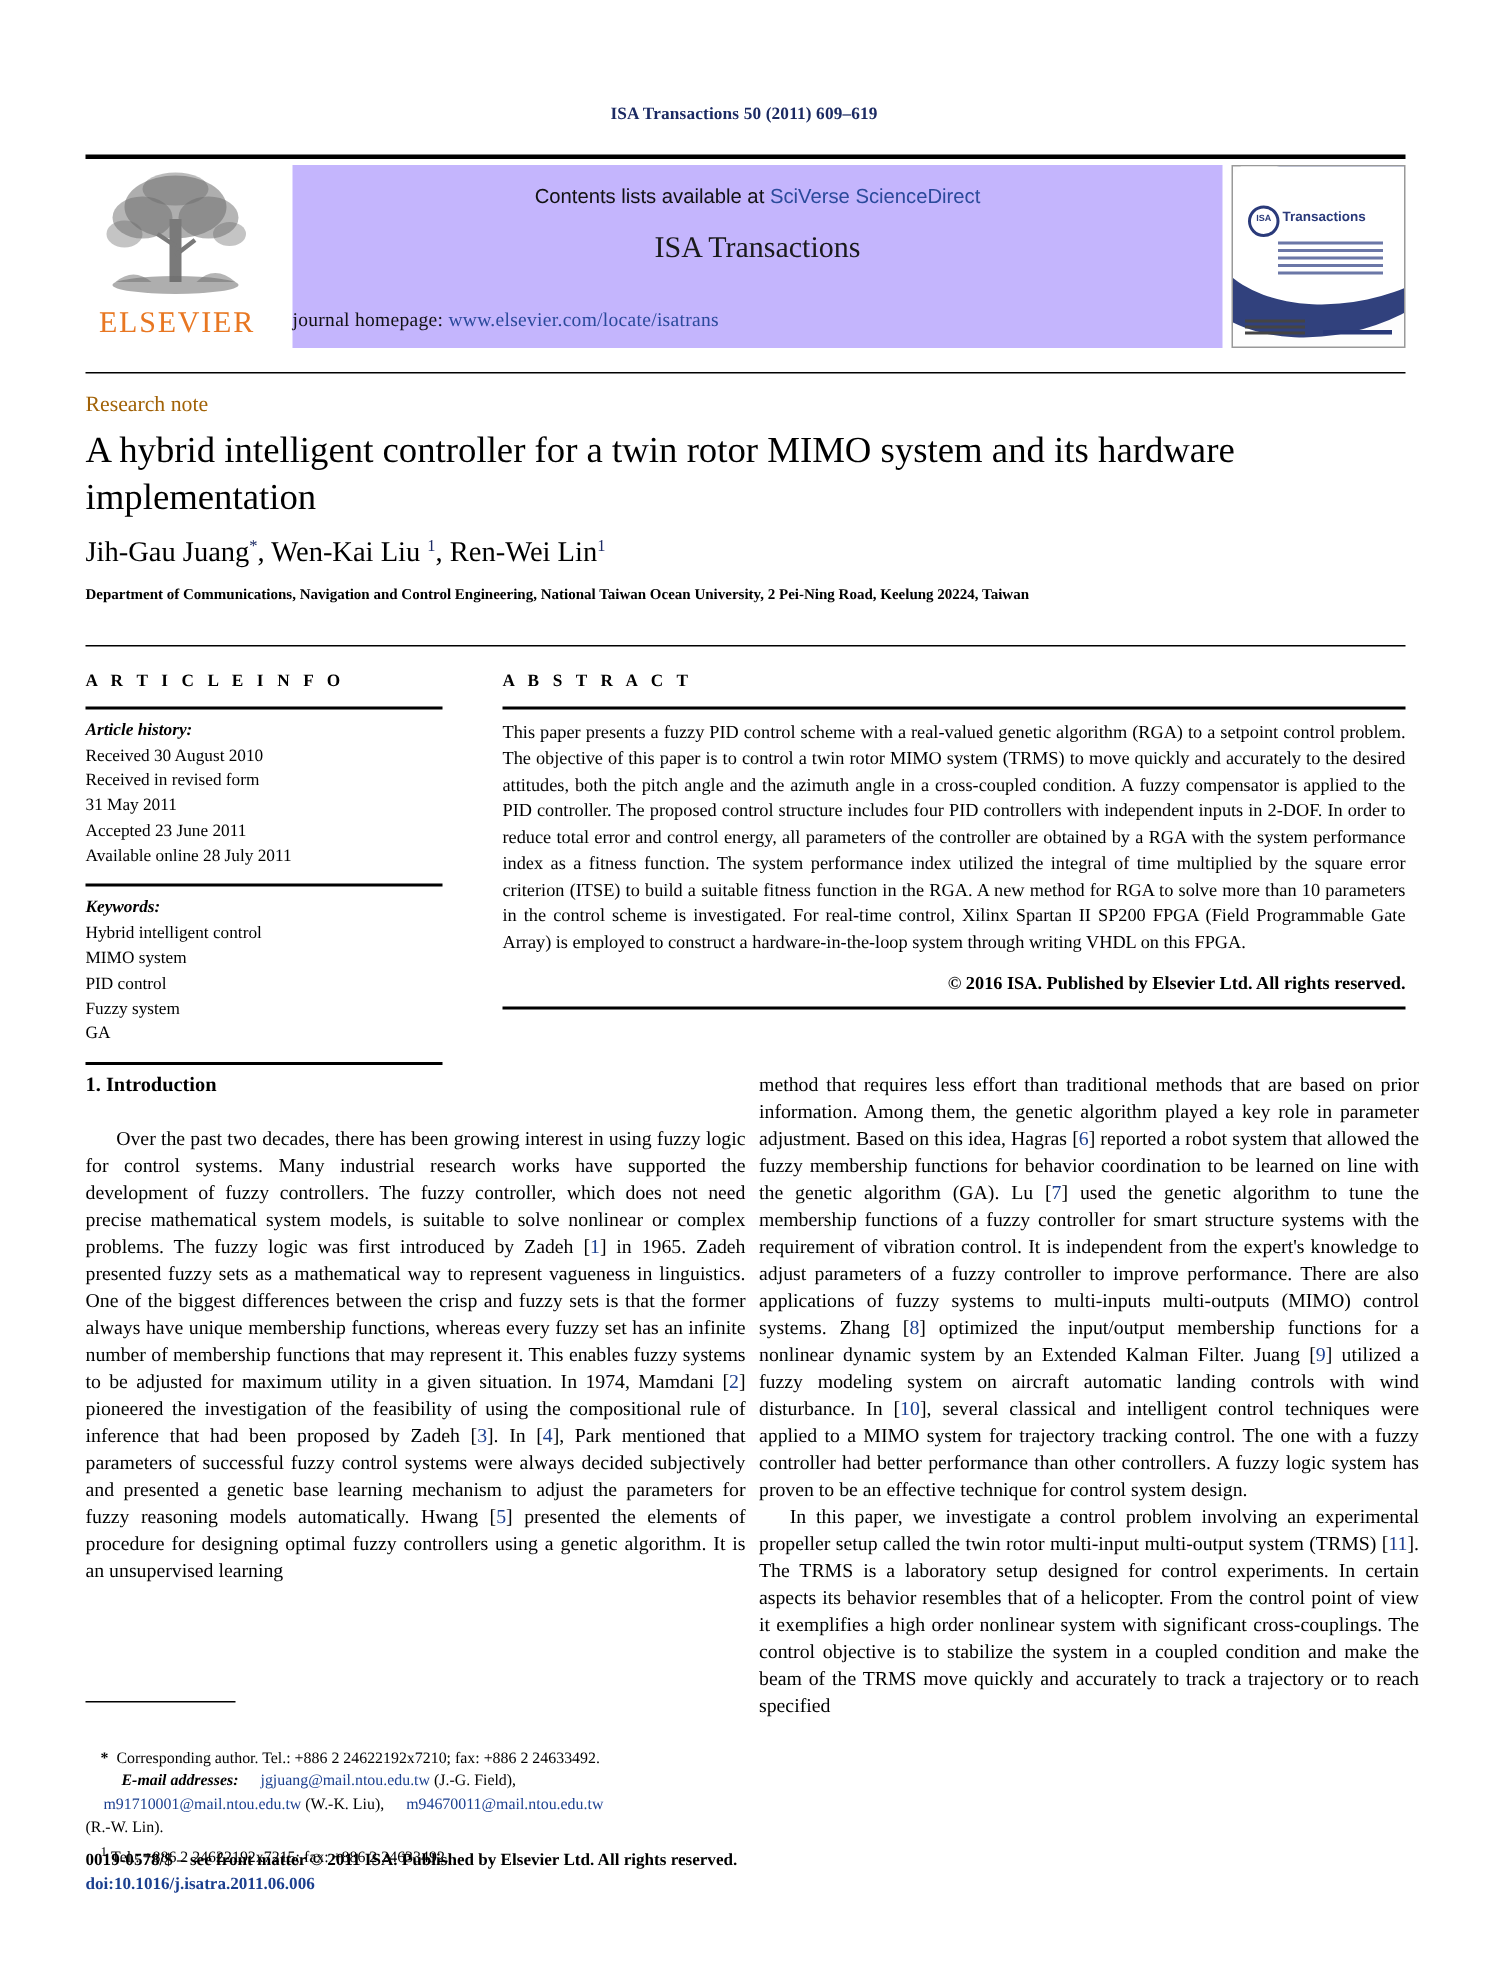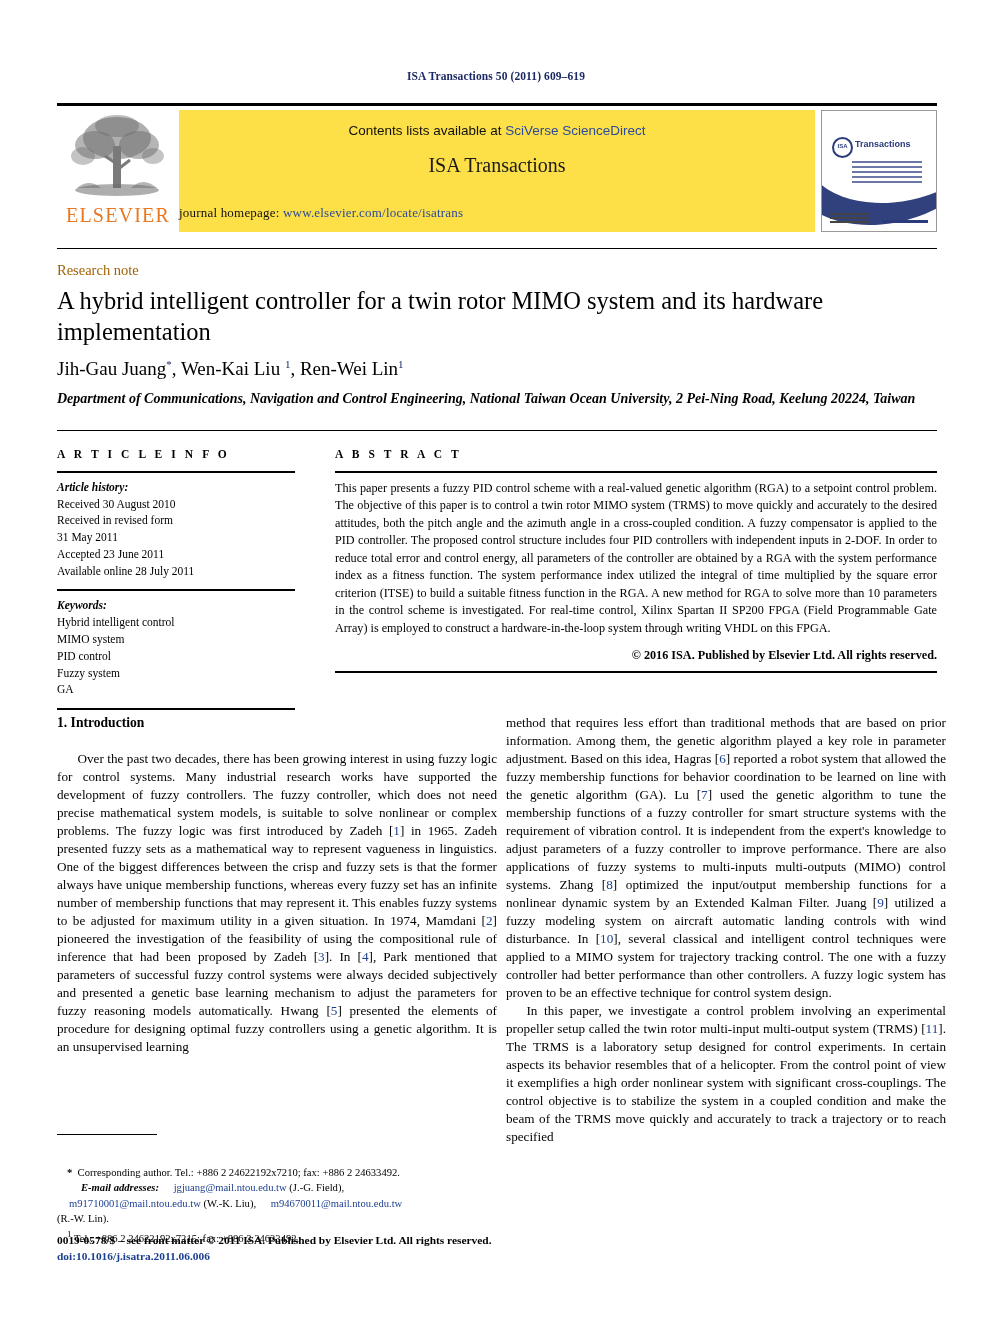--- a/index.html
+++ b/index.html
@@ -70,22 +70,22 @@
     left: 0;
     width: 122px;
     text-align: center;
     color: #e87722;
     font-family: "Liberation Serif", serif;
     font-size: 20px;
     letter-spacing: 1.2px;
   }
   .banner {
     flex: 1 1 auto;
-    background: #fde047;
-    margin: 4px 0 2px 0;
+    background: #c4b5fd;
+    margin: 4px 0 2px 16px;
     position: relative;
   }
   .banner-line1 {
     position: absolute;
     top: 13px;
     left: 0;
     width: 100%;
     text-align: center;
     font-family: "Liberation Sans", sans-serif;
     font-size: 13.5px;
@@ -201,22 +201,21 @@
     font-size: 19px;
     color: #000;
   }
   .authors sup { font-size: 11px; color: #1b2a63; vertical-align: super; }
   .authors .star { color: #1b2a63; }
   .affiliation {
     position: absolute;
     top: 391px;
     left: 57px;
     width: 880px;
-    font-size: 14px;
-    font-style: italic;
+    font-size: 10px;
     font-weight: bold;
     color: #000;
   }
 
   
   .info-rule {
     position: absolute;
     top: 430px;
     left: 57px;
     width: 880px;

